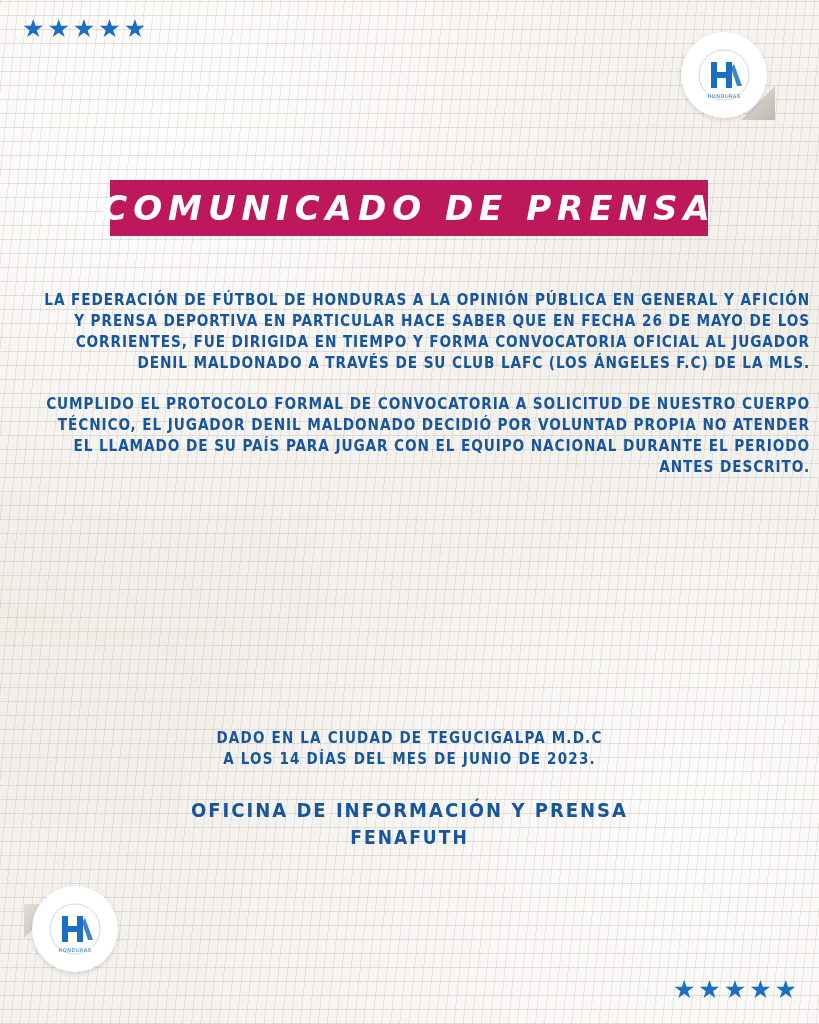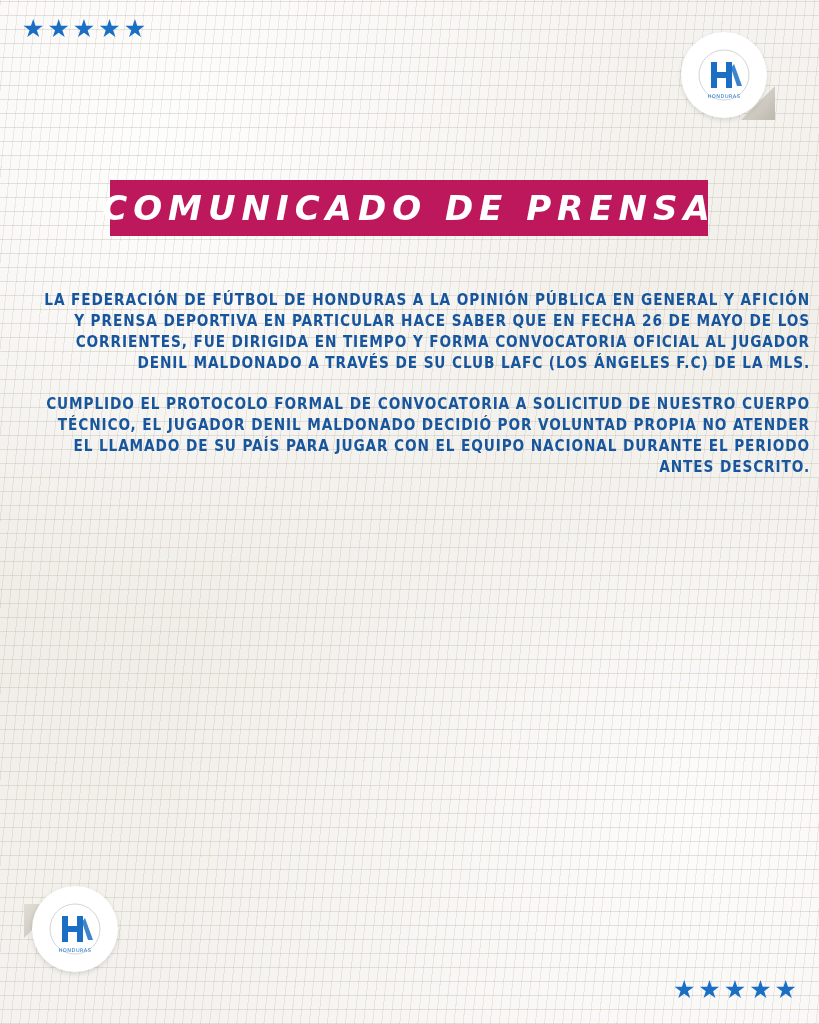--- a/index.html
+++ b/index.html
@@ -204,20 +204,28 @@
 
   <div class="title-banner">
     <h1>COMUNICADO DE PRENSA</h1>
   </div>
 
   <div class="body-copy">
     <p>LA FEDERACIÓN DE FÚTBOL DE HONDURAS A LA OPINIÓN PÚBLICA EN GENERAL Y AFICIÓN Y PRENSA DEPORTIVA EN PARTICULAR HACE SABER QUE EN FECHA 26 DE MAYO DE LOS CORRIENTES, FUE DIRIGIDA EN TIEMPO Y FORMA CONVOCATORIA OFICIAL AL JUGADOR DENIL MALDONADO A TRAVÉS DE SU CLUB LAFC (LOS ÁNGELES F.C) DE LA MLS.</p>
     <p>CUMPLIDO EL PROTOCOLO FORMAL DE CONVOCATORIA A SOLICITUD DE NUESTRO CUERPO TÉCNICO, EL JUGADOR DENIL MALDONADO DECIDIÓ POR VOLUNTAD PROPIA NO ATENDER EL LLAMADO DE SU PAÍS PARA JUGAR CON EL EQUIPO NACIONAL DURANTE EL PERIODO ANTES DESCRITO.</p>
   </div>
 
+  <div class="closing">
+    <div class="place">DADO EN LA CIUDAD DE TEGUCIGALPA M.D.C</div>
+    <div class="place">A LOS 14 DÍAS DEL MES DE JUNIO DE 2023.</div>
+    <div class="signature">
+      <div class="office">OFICINA DE INFORMACIÓN Y PRENSA</div>
+      <div class="org">FENAFUTH</div>
+    </div>
+  </div>
 
   <div class="fold bl"></div>
   <div class="crest bottom-left">
     <div class="crest-inner">
       <svg width="62" height="62" viewBox="0 0 62 62">
         <circle cx="31" cy="31" r="30" fill="#ffffff"></circle>
         <path d="M31 6 a25 25 0 0 1 0 50 a25 25 0 0 1 0 -50" fill="none" stroke="#cfd6dc" stroke-width="1"></path>
         <path d="M18 18 L18 44 L24 44 L24 34 L33 34 L33 44 L39 44 L39 18 L33 18 L33 28 L24 28 L24 18 Z" fill="#1a6fc4"></path>
         <path d="M41 20 L49 42 L44 42 L38 24 Z" fill="#1a6fc4" opacity="0.85"></path>
         <text x="31" y="54" font-size="5" font-family="DejaVu Sans, sans-serif" fill="#1a6fc4" text-anchor="middle" letter-spacing="0.5">HONDURAS</text>

